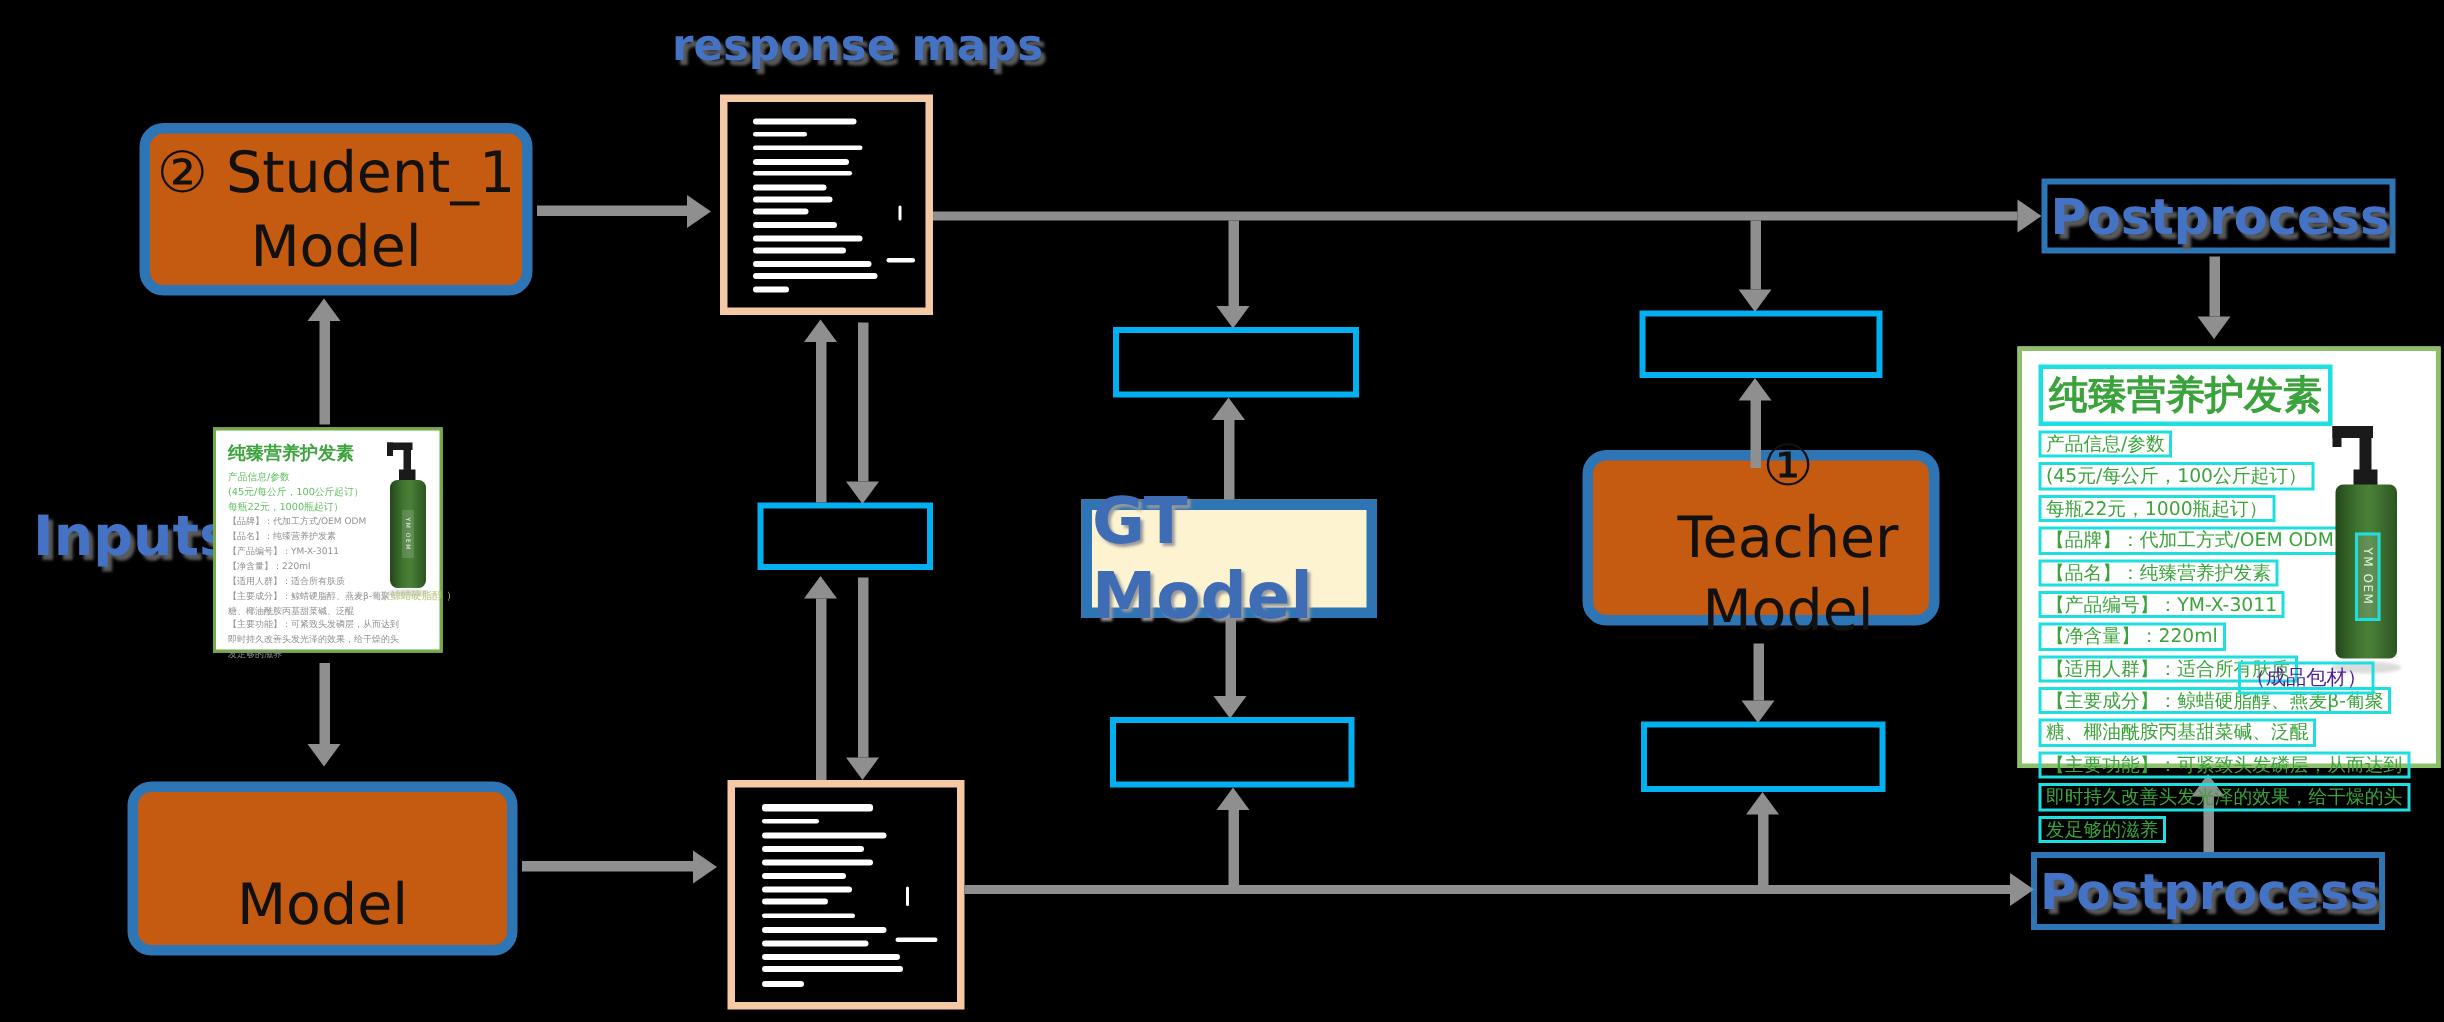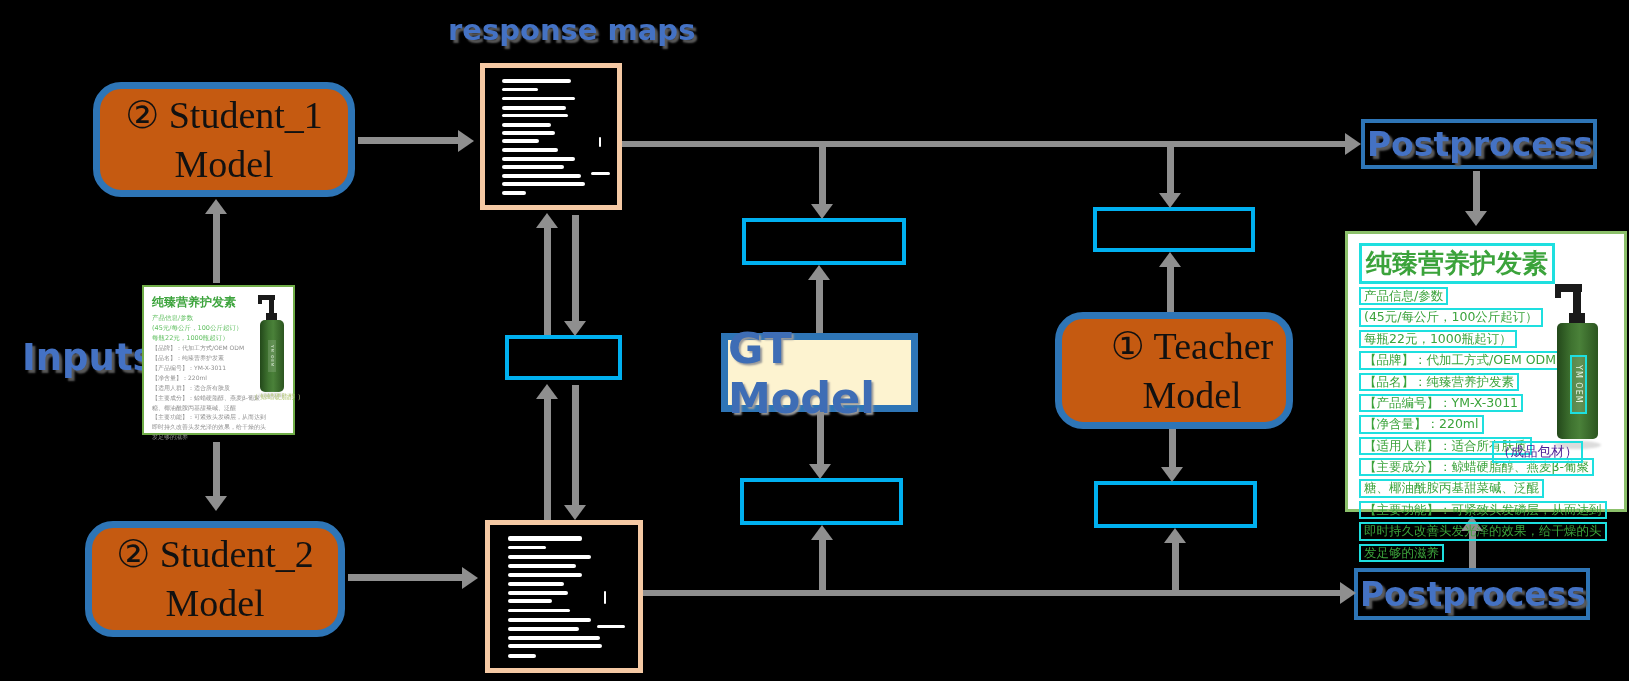--- a/index.html
+++ b/index.html
@@ -2,23 +2,23 @@
 <html><head>
 <meta charset="utf-8">
 <style>
   html,body{margin:0;padding:0;background:#000;}
   #canvas{position:relative;width:1629px;height:681px;background:#000;overflow:hidden;
           font-family:"DejaVu Sans","Liberation Sans",sans-serif;}
   .abs{position:absolute;}
   
   .blabel{color:#4472C4;font-weight:bold;text-shadow:3px 3px 2px #5a5a5a;white-space:nowrap;}
   
-  .model-box{background:#C55A11;border:7px solid #2E75B6;border-radius:28px;
+  .model-box{background:#C55A11;border:7px solid #2E75B6;border-radius:16px;
              display:flex;align-items:center;justify-content:center;text-align:center;
-             color:#111;font-size:38px;line-height:1.28;box-sizing:border-box;font-family:Liberation Serif, serif;}
+             color:#111;font-size:38px;line-height:1.28;box-sizing:border-box;}
   
   .cyanbox{border:4px solid #00B0F0;background:transparent;box-sizing:border-box;}
   
   .ppbox{border:4px solid #2E75B6;box-sizing:border-box;display:flex;align-items:center;justify-content:flex-end;}
   .ppbox .blabel{font-size:33px;}
   
   .gtbox{background:#FDF3D0;border:7px solid #2E75B6;box-sizing:border-box;
          display:flex;align-items:center;justify-content:center;}
   .gtbox span{color:#3E6DB5;font-size:43px;font-weight:600;text-shadow:2px 2px 2px #9a9a9a;}
   
@@ -59,23 +59,23 @@
 
 <div id="canvas">
 
   <div class="abs blabel" style="left:448px;top:13px;font-size:29px;">response maps</div>
   <div class="abs blabel" style="left:22px;top:336px;font-size:37px;">Inputs</div>
 
   <div class="abs model-box" style="left:93px;top:82px;width:262px;height:115px;">
     <div><span>② Student_1</span><br><span>Model</span></div>
   </div>
   <div class="abs model-box" style="left:85px;top:521px;width:260px;height:116px;">
-    <div><span>② Student_2</span><br><span>Model</span></div>
-  </div>
-  <div class="abs model-box" style="left:1055px;top:312px;width:238px;height:117px;padding-left:36px;">
+    <div><br><span>Model</span></div>
+  </div>
+  <div class="abs model-box" style="left:1055px;top:300px;width:238px;height:117px;padding-left:36px;">
     <div><span>① Teacher</span><br><span>Model</span></div>
   </div>
 
   <div class="abs rmap" style="left:480px;top:63px;width:142px;height:147px;">
       <div class="wline" style="top: 8%; left: 13%; width: 52%; height: 3%;"></div>
       <div class="wline" style="top: 14.5%; left: 13%; width: 27%; height: 2.6%;"></div>
       <div class="wline" style="top: 21%; left: 13%; width: 55%; height: 2.6%;"></div>
       <div class="wline" style="top: 27.5%; left: 13%; width: 48%; height: 2.8%;"></div>
       <div class="wline" style="top: 33.5%; left: 13%; width: 50%; height: 2.6%;"></div>
       <div class="wline" style="top: 40%; left: 13%; width: 37%; height: 2.8%;"></div>

